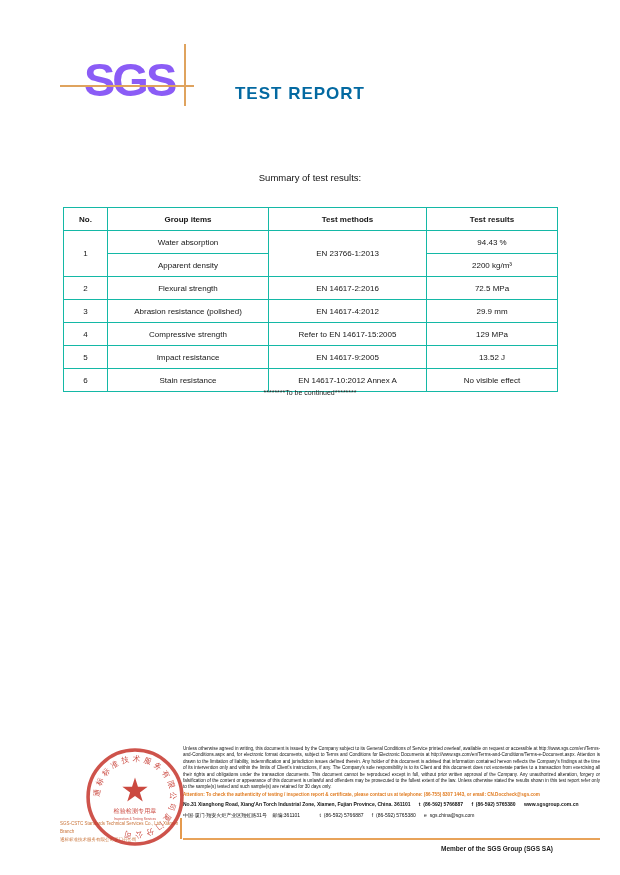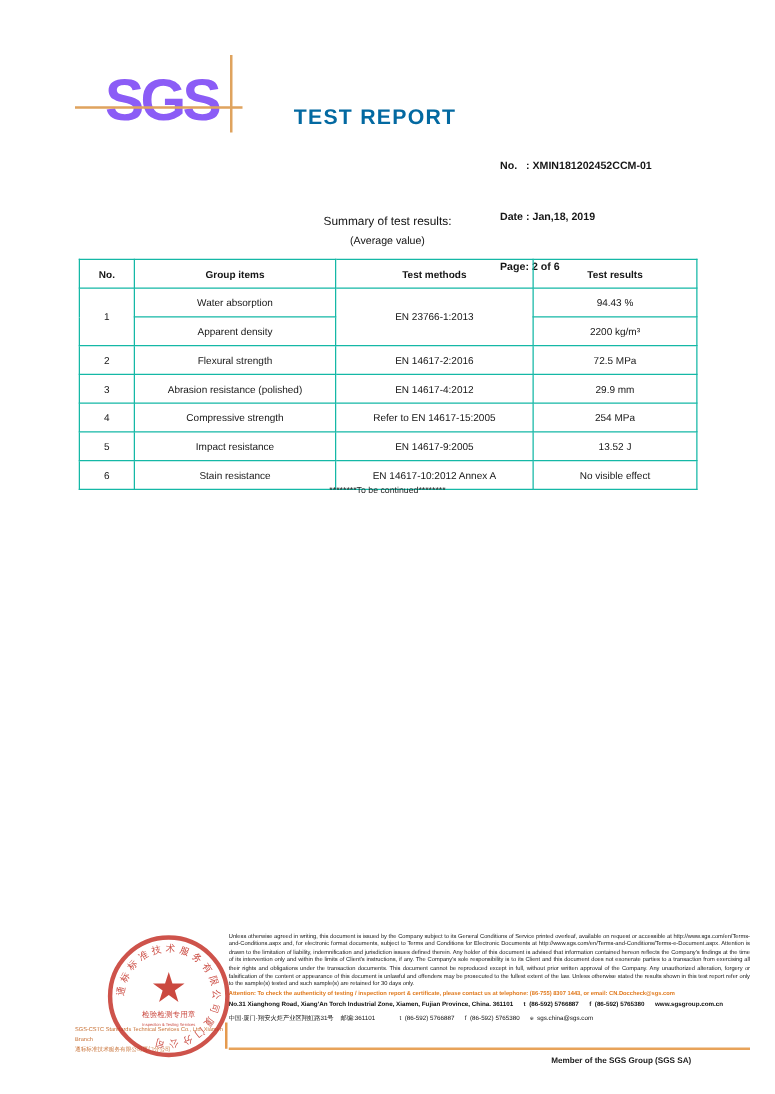--- a/index.html
+++ b/index.html
@@ -52,28 +52,22 @@
 </head>
 <body>
 
 <div class="page">
 
   <div class="logo-text">SGS</div>
   <div class="logo-hline"></div>
   <div class="logo-vline"></div>
   <div class="report-title">TEST REPORT</div>
 
-  <div class="meta">
-    <div>No.   : XMIN181202452CCM-01</div>
-    <div>Date : Jan,18, 2019</div>
-    <div>Page: 2 of 6</div>
-  </div>
 
   <div class="summary-heading">Summary of test results:</div>
-  <div class="summary-sub">(Average value)</div>
 
   <table class="results">
     <colgroup>
         <col class="c-no">
         <col class="c-item">
         <col class="c-method">
         <col class="c-result">
       </colgroup>
     <tbody>
         <tr>
@@ -101,21 +95,21 @@
     <tr>
       <td>3</td>
       <td>Abrasion resistance (polished)</td>
       <td>EN 14617-4:2012</td>
       <td>29.9 mm</td>
     </tr>
     <tr>
       <td>4</td>
       <td>Compressive strength</td>
       <td>Refer to EN 14617-15:2005</td>
-      <td>254 MPa</td>
+      <td>129 MPa</td>
     </tr>
     <tr>
       <td>5</td>
       <td>Impact resistance</td>
       <td>EN 14617-9:2005</td>
       <td>13.52 J</td>
     </tr>
     <tr>
       <td>6</td>
       <td>Stain resistance</td>

